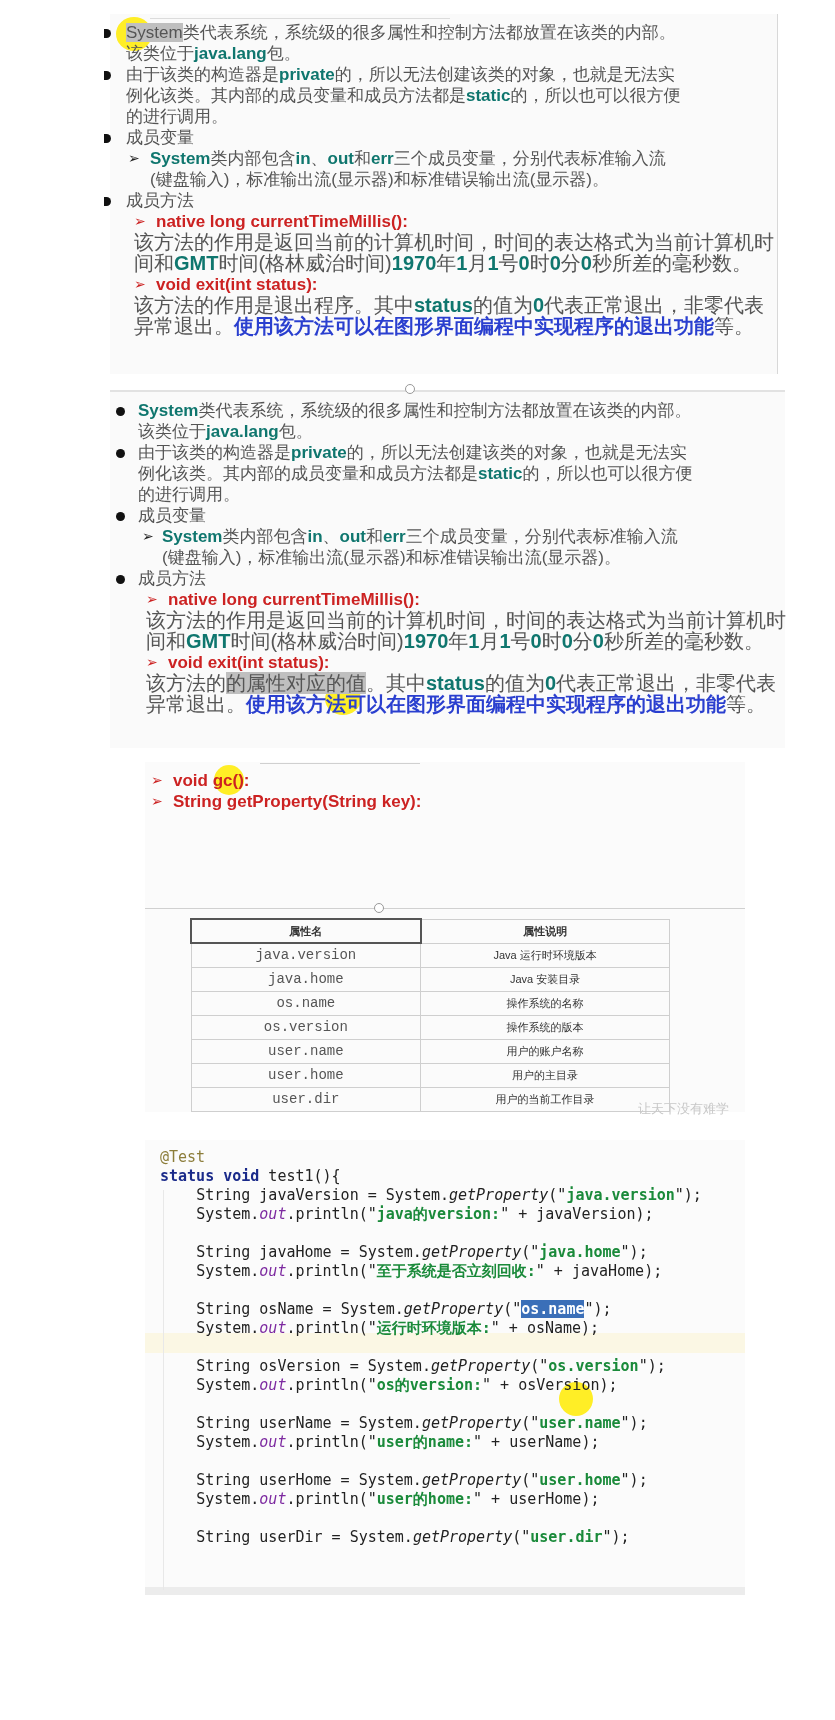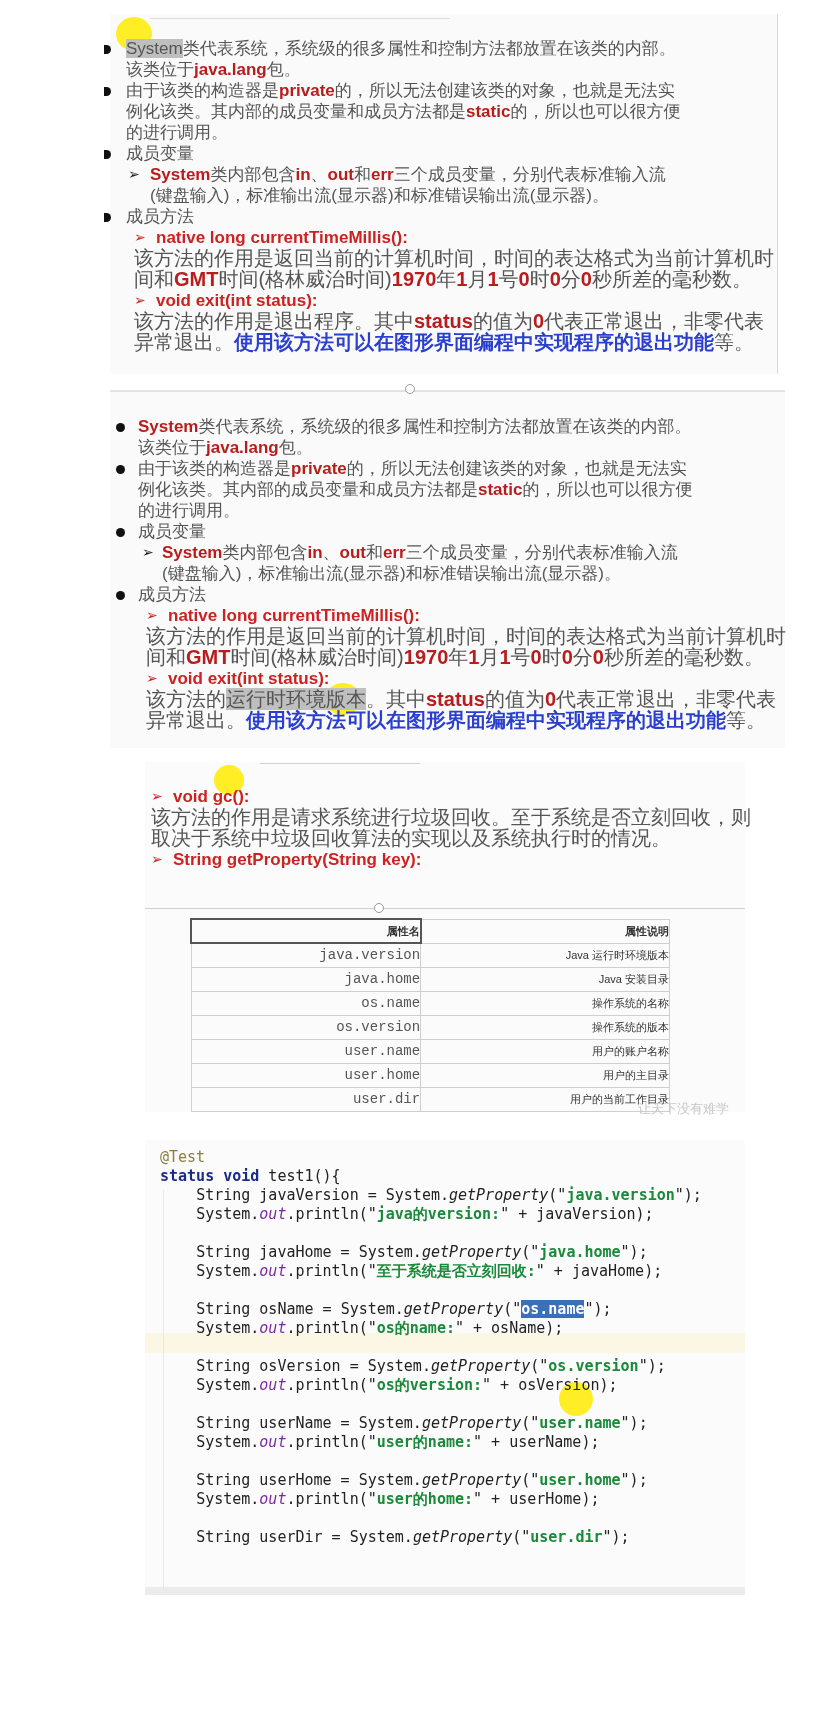--- a/index.html
+++ b/index.html
@@ -16,28 +16,28 @@
   .hl { position: absolute; border-radius: 50%; background: rgba(255, 235, 0, 0.85); }
 
   .bul { position: relative; padding-left: 22px; font-size: 17px; line-height: 21px; color: #555; }
   .bul .dot { position: absolute; left: 0; top: 7px; width: 9px; height: 9px; border-radius: 50%; background: #111; }
   .bul.half .dot { border-radius: 0 5px 5px 0; width: 7px; }
   .sub { position: relative; padding-left: 46px; font-size: 17px; line-height: 21px; color: #555; }
   .sub .arr { position: absolute; left: 24px; top: 0; color: #222; font-size: 14px; }
   .method { position: relative; padding-left: 52px; font-size: 17px; line-height: 21px; color: #cc2222; font-weight: bold; }
   .method .arr { position: absolute; left: 30px; top: 0; font-size: 14px; color: #cc2222; font-weight: normal; }
   .desc { padding-left: 30px; font-size: 20px; line-height: 21px; color: #555; }
-  .b { font-weight: bold; color: #b91c1c; }
+  .b { font-weight: bold; color: #0f766e; }
   .blue { color: #2a3fcf; font-weight: bold; }
   .sel { background: #bfbfbf; }
 
-  .block { position: absolute; margin-top: 16px; }
+  .block { position: absolute; }
 
   table.props { position: absolute; left: 190px; top: 918px; width: 480px; border-collapse: collapse; font-size: 12px; }
-  table.props th, table.props td { border: 1px solid #cfcfcf; height: 24px; text-align: right; font-weight: normal; }
+  table.props th, table.props td { border: 1px solid #cfcfcf; height: 24px; text-align: center; font-weight: normal; }
   table.props th { font-size: 11px; color: #333; font-weight: bold; }
   table.props th.first { border: 2px solid #555; }
   table.props td.key { font-family: "Liberation Mono", "DejaVu Sans Mono", monospace; color: #555; font-size: 14px; }
   table.props td.val { font-size: 11px; color: #333; font-weight: normal; }
   .divider { position: absolute; height: 1px; background: #d0d0d0; }
   .circle { position: absolute; width: 10px; height: 10px; border: 1px solid #999; border-radius: 50%; background: #fff; }
   .watermark { position: absolute; font-family: Liberation Mono, monospace; font-size: 13px; color: #c8c8c8; text-align: right; }
 
   .code { position: absolute; font-family: "DejaVu Sans Mono", "Liberation Mono", monospace; font-size: 15px; line-height: 19px; color: #222; white-space: pre; }
   .code .ann { color: #8c7d3a; }
@@ -135,37 +135,33 @@
   </div>
   <div class="desc" style="padding-left:36px;">
     <span>该方法的作用是返回当前的计算机时间，时间的表达格式为当前计算机时</span><br>
     <span>间和</span><span class="b">GMT</span><span>时间(格林威治时间)</span><span class="b">1970</span><span>年</span><span class="b">1</span><span>月</span><span class="b">1</span><span>号</span><span class="b">0</span><span>时</span><span class="b">0</span><span>分</span><span class="b">0</span><span>秒所差的毫秒数。</span>
   </div>
   <div class="method" style="padding-left:58px;">
     <span class="arr" style="left:36px;">➢</span>
     <span>void exit(int status):</span>
   </div>
   <div class="desc" style="padding-left:36px;">
-    <span>该方法的</span><span class="sel">运行时环境版本</span><span>。其中</span><span class="b">status</span><span>的值为</span><span class="b">0</span><span>代表正常退出，非零代表</span><br>
+    <span>该方法的</span><span class="sel">的属性对应的值</span><span>。其中</span><span class="b">status</span><span>的值为</span><span class="b">0</span><span>代表正常退出，非零代表</span><br>
     <span>异常退出。</span><span class="blue">使用该方法可以在图形界面编程中实现程序的退出功能</span><span>等。</span>
   </div>
 </div>
 
 <div class="slide slide3"></div>
 <div class="divider" style="left:260px;top:763px;width:160px;"></div>
 <div class="hl" style="left:214px;top:765px;width:30px;height:30px;"></div>
 
 <div class="block" style="left:145px;top:770px;width:610px;">
   <div class="method" style="padding-left:28px;">
     <span class="arr" style="left:6px;">➢</span>
     <span>void gc():</span>
-  </div>
-  <div class="desc" style="padding-left:6px;">
-    <span>该方法的作用是请求系统进行垃圾回收。至于系统是否立刻回收，则</span><br>
-    <span>取决于系统中垃圾回收算法的实现以及系统执行时的情况。</span>
   </div>
   <div class="method" style="padding-left:28px;">
     <span class="arr" style="left:6px;">➢</span>
     <span>String getProperty(String key):</span>
   </div>
 </div>
 
 <div class="divider" style="left:145px;top:908px;width:600px;"></div>
 <div class="circle" style="left:374px;top:903px;"></div>
 
@@ -216,21 +212,21 @@
 
 <div class="code" style="left:160px;top:1148px;"><span class="ann">@Test</span>
 <span class="kw">status void</span><span> test1(){</span>
     <span>String</span> <span>javaVersion</span><span> = </span><span>System.</span><span class="it">getProperty</span><span>("</span><span class="str">java.version</span><span>");</span>
     <span>System.</span><span class="fld">out</span><span>.println("</span><span class="str">java的version:</span><span>" + </span><span>javaVersion</span><span>);</span>
 
     <span>String</span> <span>javaHome</span><span> = </span><span>System.</span><span class="it">getProperty</span><span>("</span><span class="str">java.home</span><span>");</span>
     <span>System.</span><span class="fld">out</span><span>.println("</span><span class="str">至于系统是否立刻回收:</span><span>" + </span><span>javaHome</span><span>);</span>
 
     <span>String</span> <span>osName</span><span> = </span><span>System.</span><span class="it">getProperty</span><span>("</span><span class="str selx">os.name</span><span>");</span>
-    <span>System.</span><span class="fld">out</span><span>.println("</span><span class="str">os的name:</span><span>" + </span><span>osName</span><span>);</span>
+    <span>System.</span><span class="fld">out</span><span>.println("</span><span class="str">运行时环境版本:</span><span>" + </span><span>osName</span><span>);</span>
 
     <span>String</span> <span>osVersion</span><span> = </span><span>System.</span><span class="it">getProperty</span><span>("</span><span class="str">os.version</span><span>");</span>
     <span>System.</span><span class="fld">out</span><span>.println("</span><span class="str">os的version:</span><span>" + </span><span>osVersion</span><span>);</span>
 
     <span>String</span> <span>userName</span><span> = </span><span>System.</span><span class="it">getProperty</span><span>("</span><span class="str">user.name</span><span>");</span>
     <span>System.</span><span class="fld">out</span><span>.println("</span><span class="str">user的name:</span><span>" + </span><span>userName</span><span>);</span>
 
     <span>String</span> <span>userHome</span><span> = </span><span>System.</span><span class="it">getProperty</span><span>("</span><span class="str">user.home</span><span>");</span>
     <span>System.</span><span class="fld">out</span><span>.println("</span><span class="str">user的home:</span><span>" + </span><span>userHome</span><span>);</span>
 

